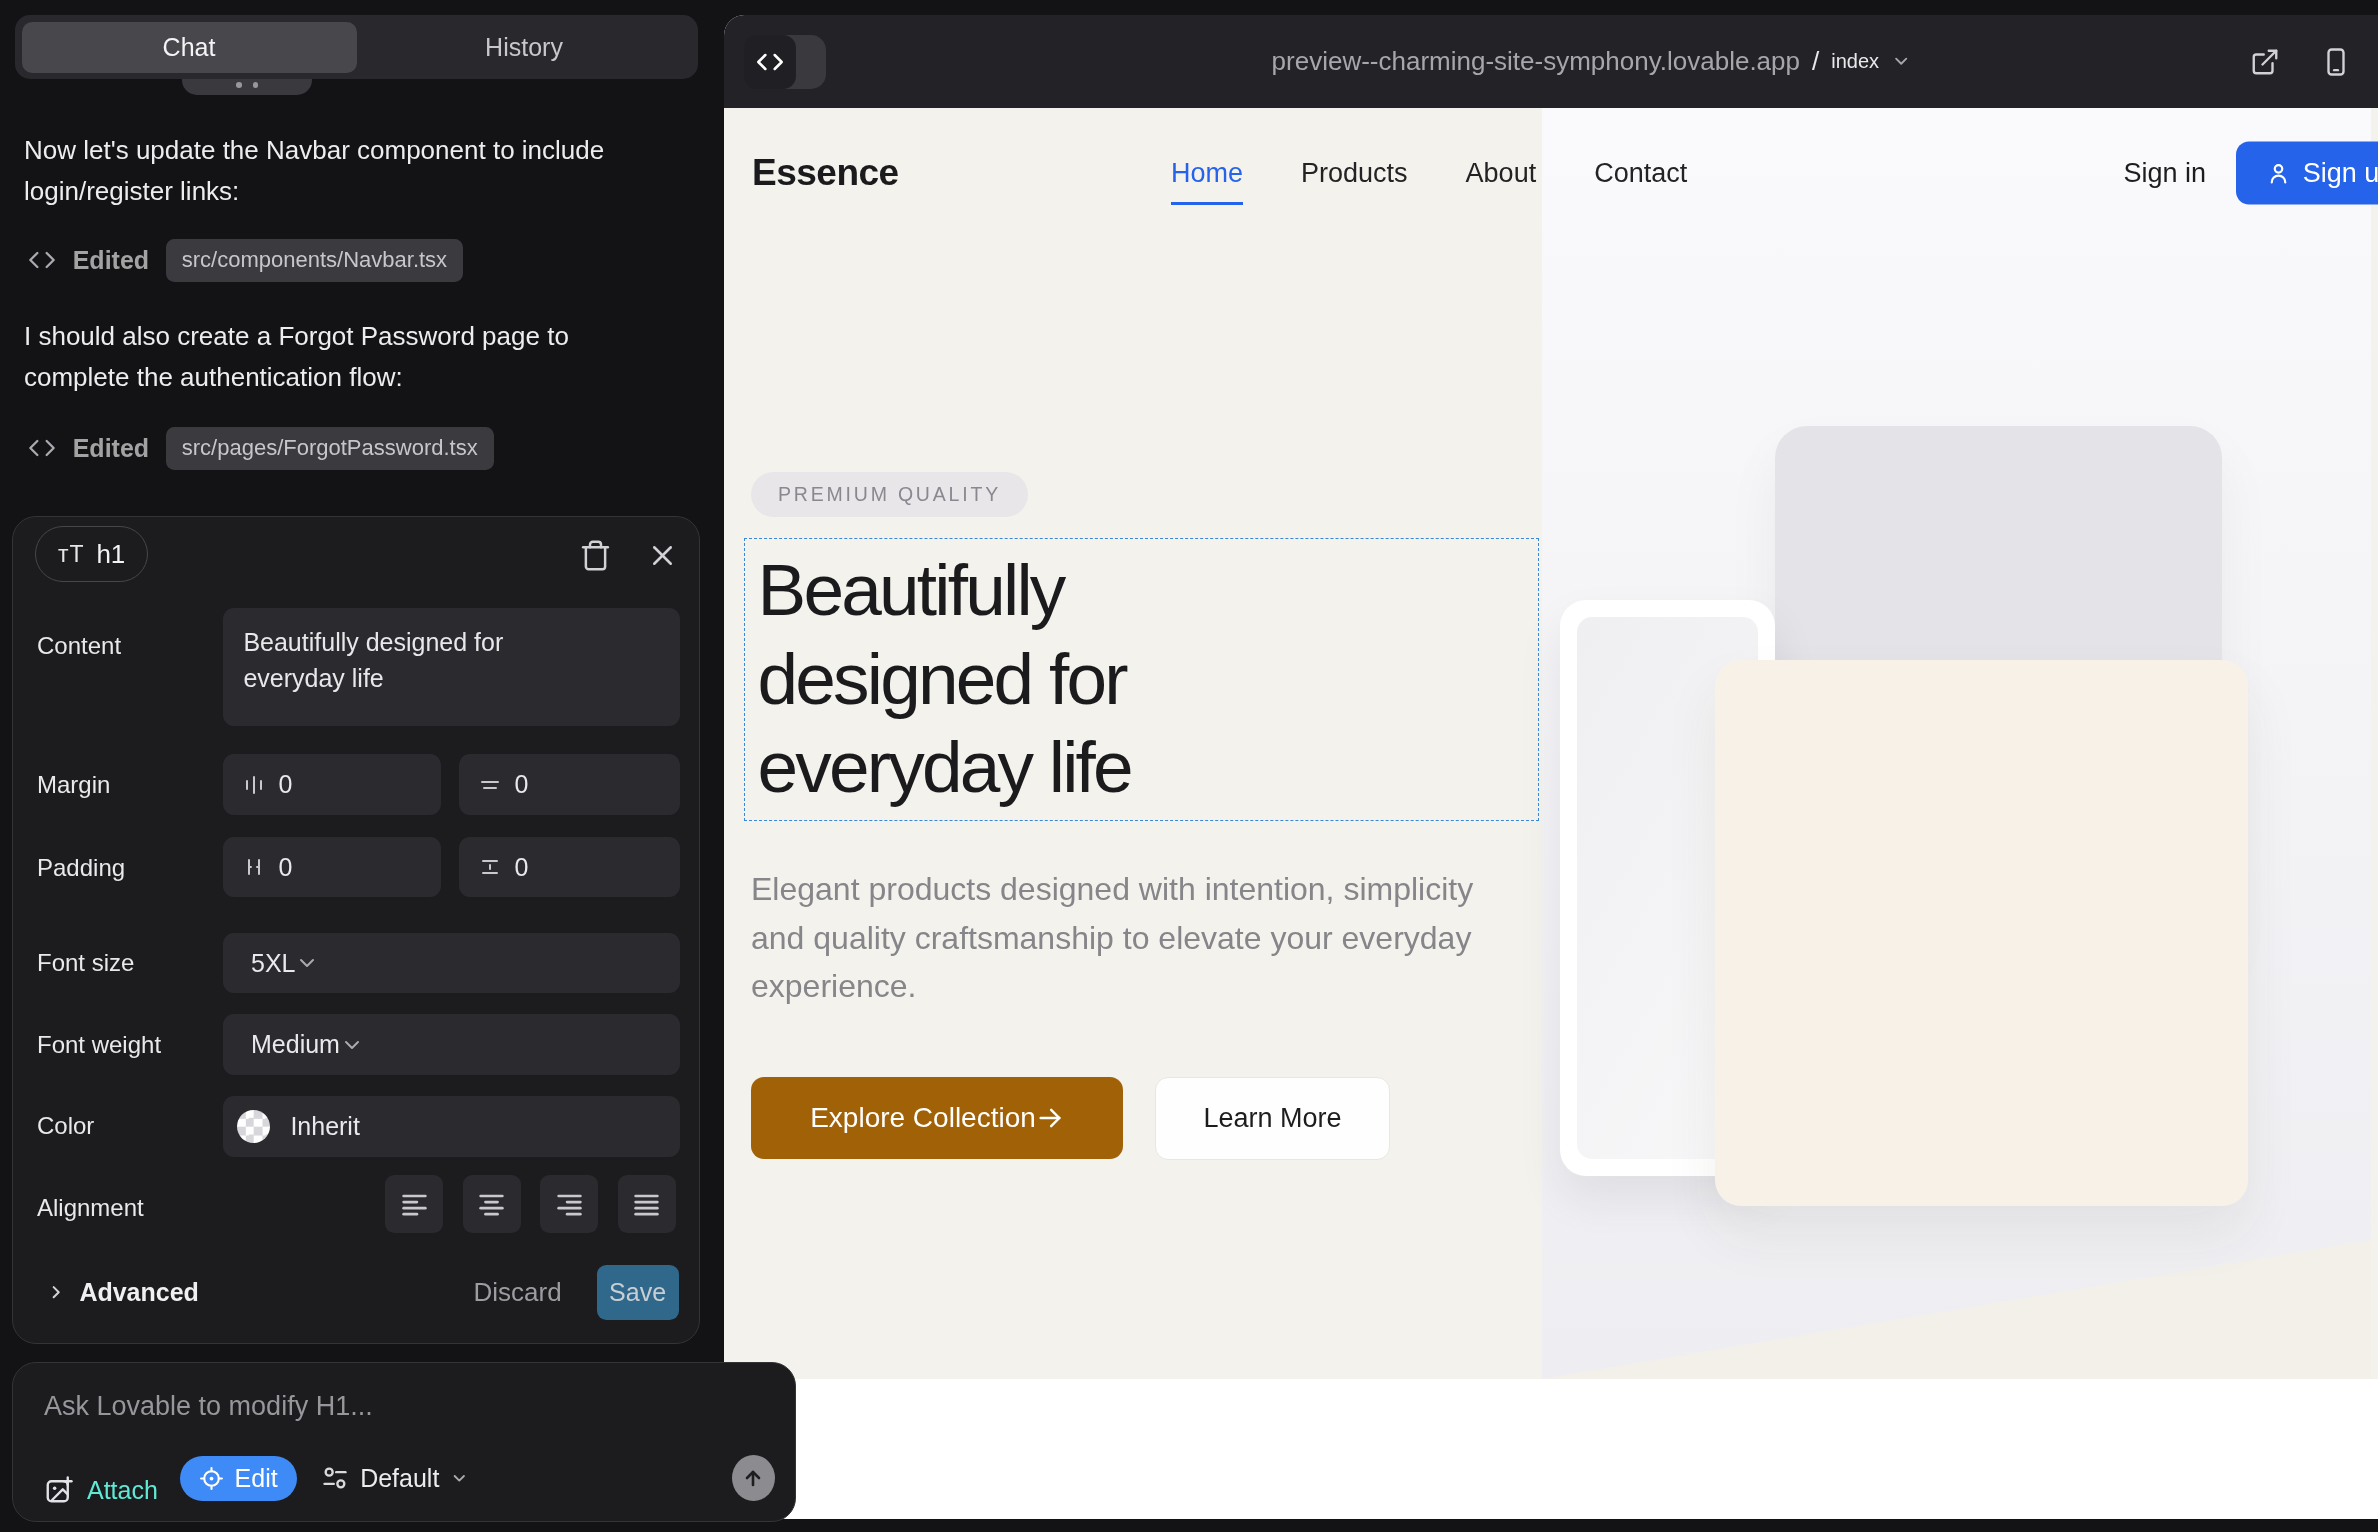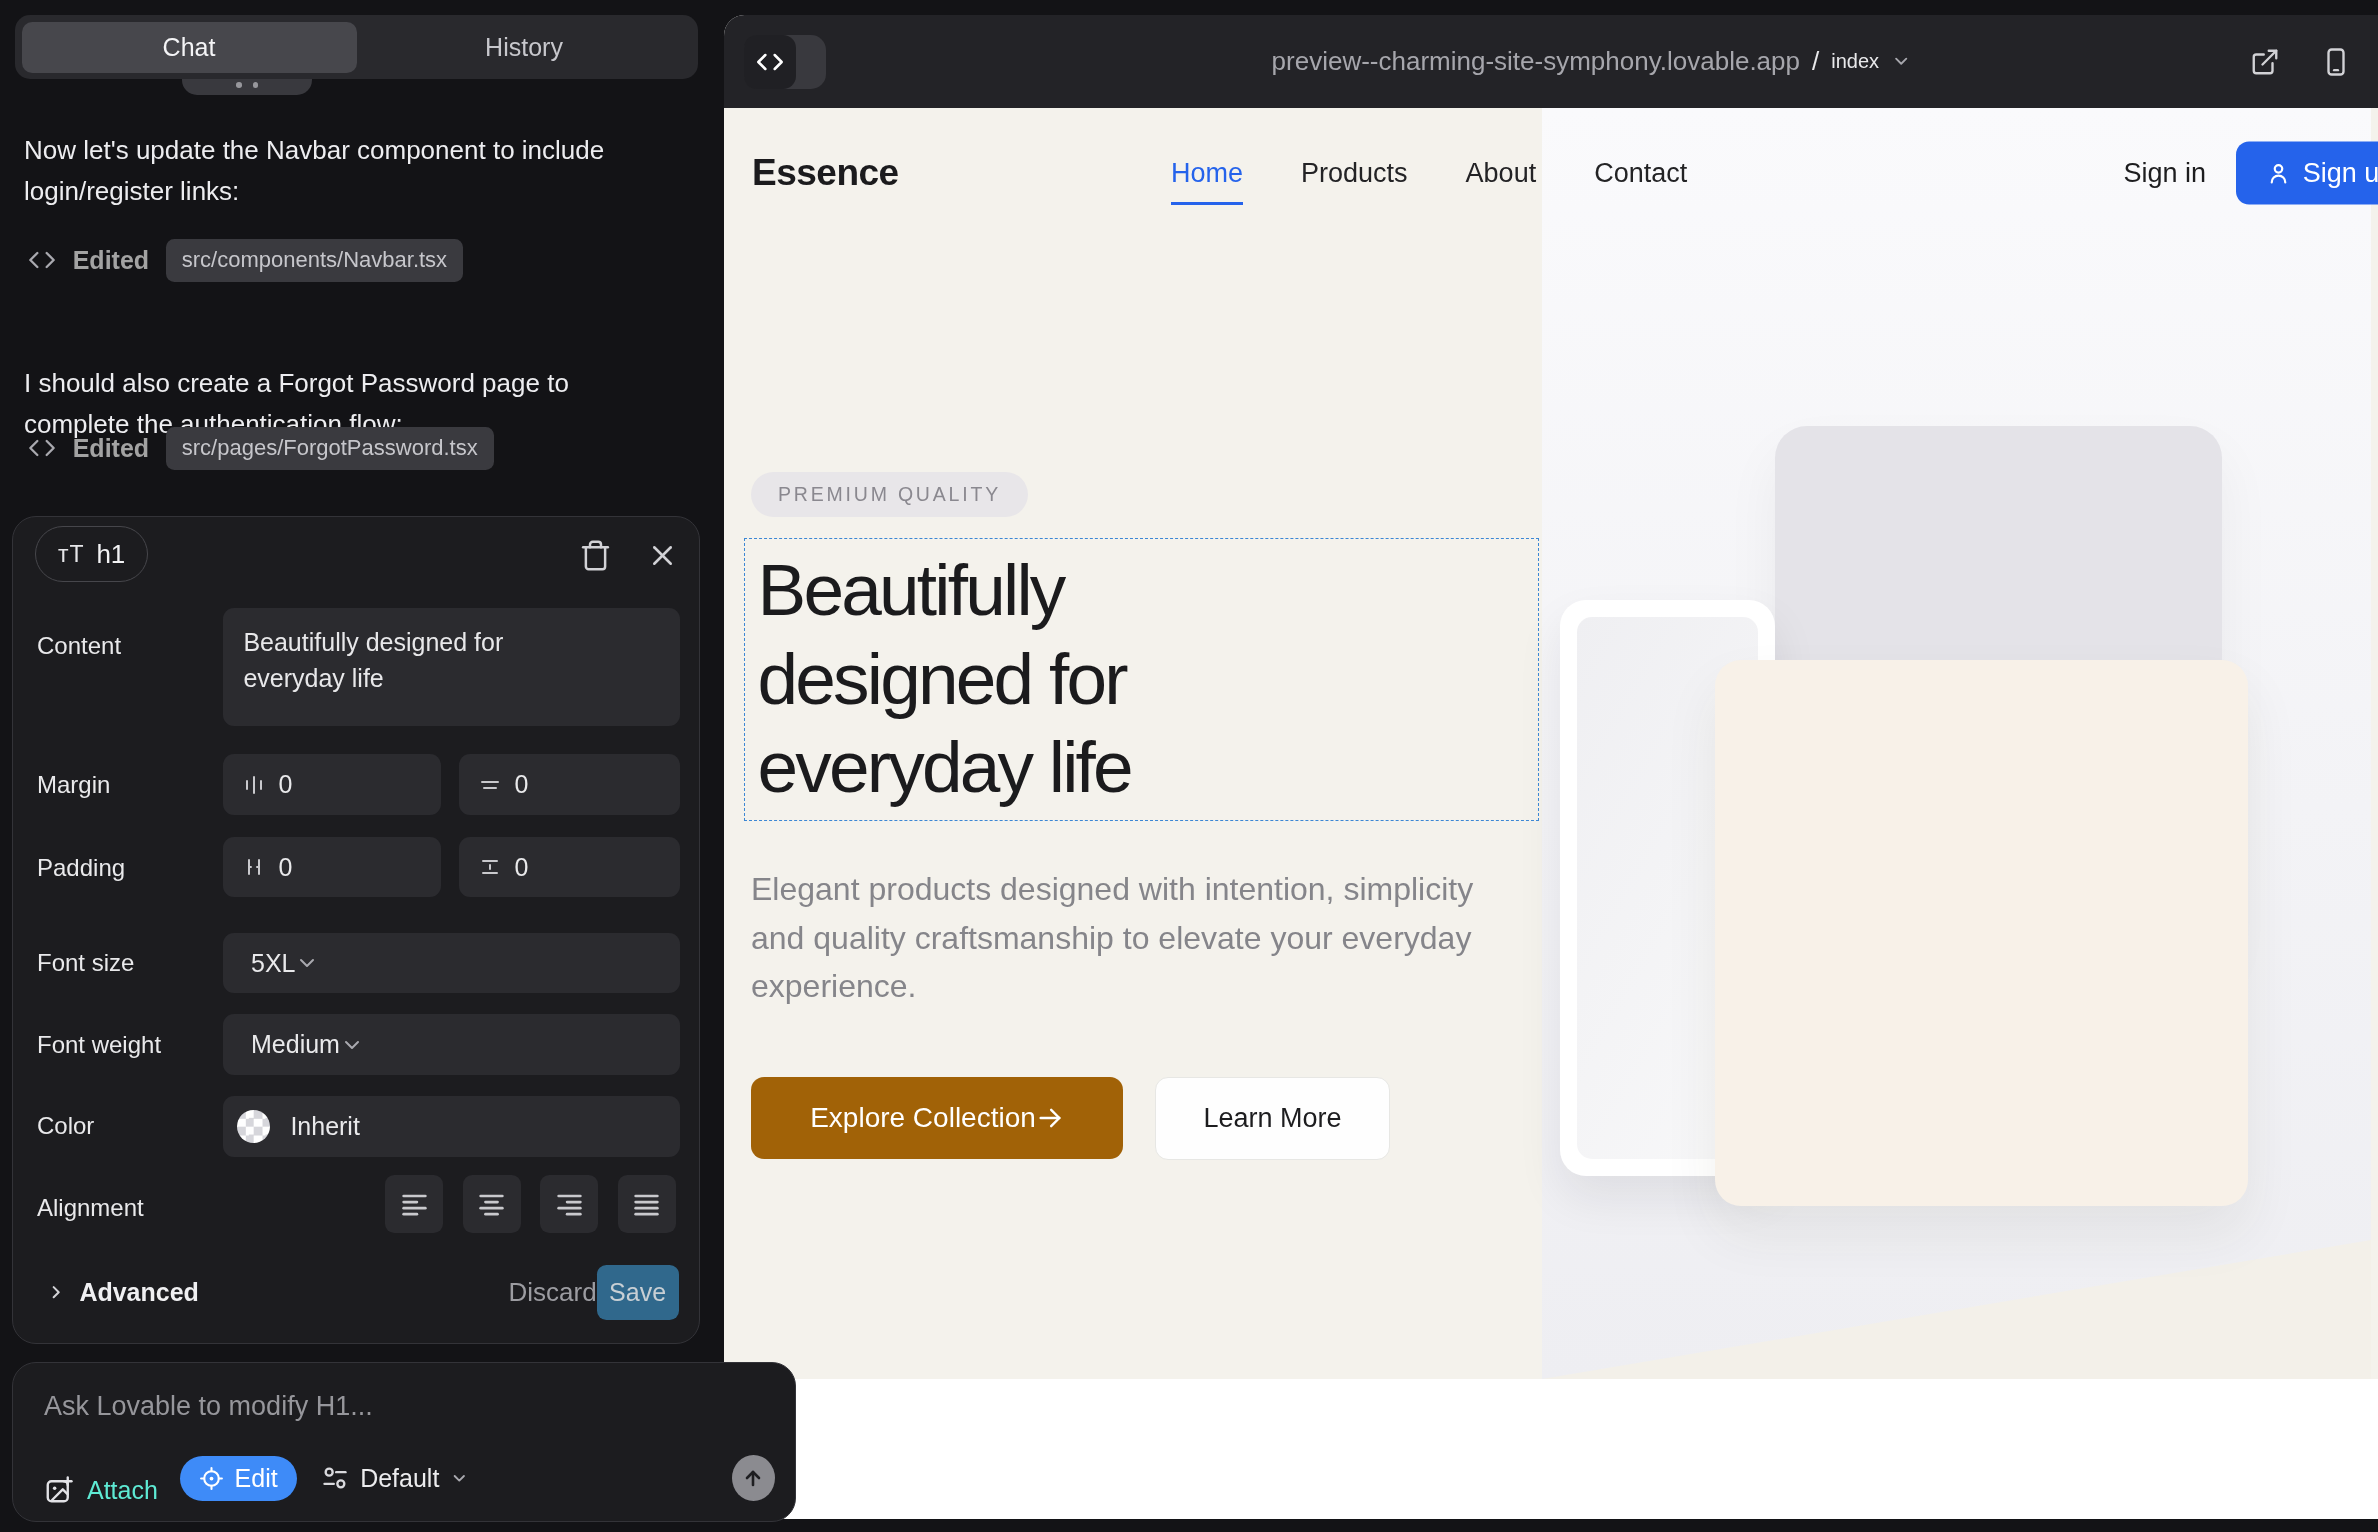--- a/index.html
+++ b/index.html
@@ -17,21 +17,21 @@
     background:#29292d; border-radius:15px; display:flex; padding:6.5px; z-index:2;}
   .tab{ flex:1; display:flex; align-items:center; justify-content:center;
     font-size:25px; color:#c7c7cc; border-radius:10.2px; cursor:pointer;}
   .tab.active{ background:#47474c; color:#f4f4f6;}
   .peek{ position:absolute; left:182px; top:58px; width:130px; height:37px;
     background:#39393e; border-radius:0 0 15px 15px; z-index:1;
     display:flex; align-items:flex-end; justify-content:center; gap:11px; padding-bottom:7.4px;}
   .peek i{ width:5.6px; height:5.6px; border-radius:50%; background:#97979c;}
 
   .msg{ position:absolute; left:24px; width:620px; font-size:26px; line-height:1.57; color:#ededf0;}
-  .msg1{ top:130px;} .msg2{ top:316px;margin-top:47px;}
+  .msg1{ top:130px;} .msg2{ top:316px;}
   .editrow{ position:absolute; left:28px; display:flex; align-items:center; gap:16.7px;}
   .editrow1{ top:239px;} .editrow2{ top:427px;}
   .editrow .codeg{ color:#a9a9af; width:28px; height:28px;}
   .editrow b{ font-size:25px; color:#a3a3a3; font-weight:700;}
   .chip{ background:#3a3a3f; color:#c6c6cb; font-size:22px; padding:8.3px 16px; border-radius:8.3px; white-space:nowrap;}
 
   
   .editor{ position:absolute; left:12px; top:516px; width:688px; height:828px;
     background:#1c1c1f; border:1.9px solid #333338; border-radius:24px; z-index:3;}
   .tagpill{ position:absolute; left:22px; top:9.3px; height:56px; padding:0 22px;
@@ -59,21 +59,21 @@
   .alignrow{ position:absolute; left:372px; top:658px; display:flex; gap:19.5px;}
   .alignbtn{ width:58px; height:58px; background:#2b2b2f; border-radius:9.3px;
     display:flex; align-items:center; justify-content:center; color:#c9c9cd; cursor:pointer;}
   .alignbtn svg{ width:29px; height:29px;}
 
   .efooter{ position:absolute; left:33px; right:20.4px; top:748px; height:55px;
     display:flex; align-items:center;}
   .advanced{ display:flex; align-items:center; gap:13px; font-size:25px; font-weight:600; color:#f0f0f2; cursor:pointer;}
   .advanced svg{ width:20.4px; height:20.4px; color:#d2d2d6;}
   .discard{ margin-left:auto; font-size:26px; color:#9c9ca1; cursor:pointer;}
-  .savebtn{ width:82px; height:55px; border-radius:9.3px; background:#30688c;
+  .savebtn{ margin-left:35px; width:82px; height:55px; border-radius:9.3px; background:#30688c;
     color:#c8cfd4; font-size:25px; display:flex; align-items:center; justify-content:center; cursor:pointer;}
 
   
   .prompt{ position:absolute; left:12px; top:1362px; width:784px; height:160px;
     background:#1c1c1f; border:1.9px solid #333338; border-radius:24px; z-index:3;}
   .ph{ position:absolute; left:31px; top:28px; font-size:27px; color:#96969b;}
   .prow{ position:absolute; left:31px; right:20.4px; top:91px; height:48px; display:flex; align-items:center;}
   .attach{ display:flex; align-items:center; gap:13px; color:#5eead4; font-size:25px; cursor:pointer;margin-top:24px;}
   .attach svg{ width:30px; height:30px; color:#e2e2e6;}
   .editpill{ margin-left:22px; height:45px; padding:0 19.5px; border-radius:927px; background:#3e8bf8;

